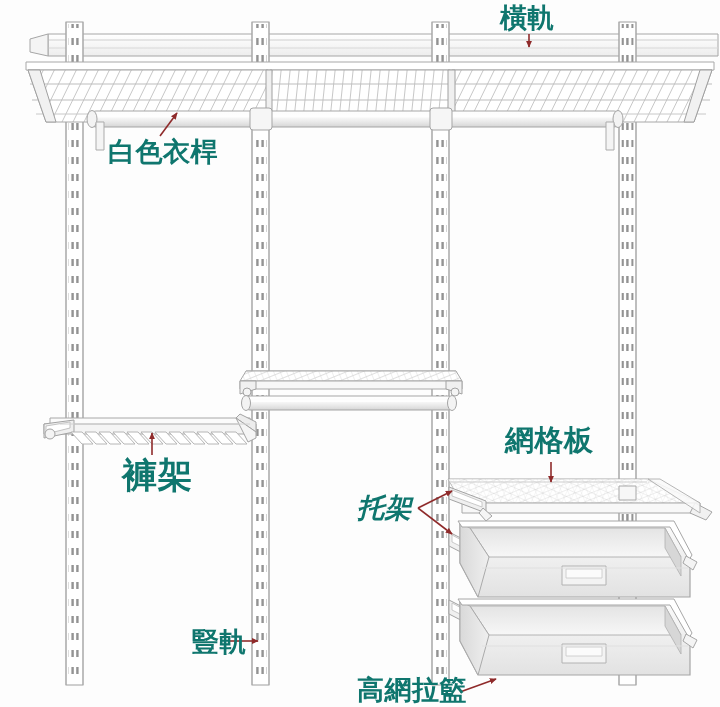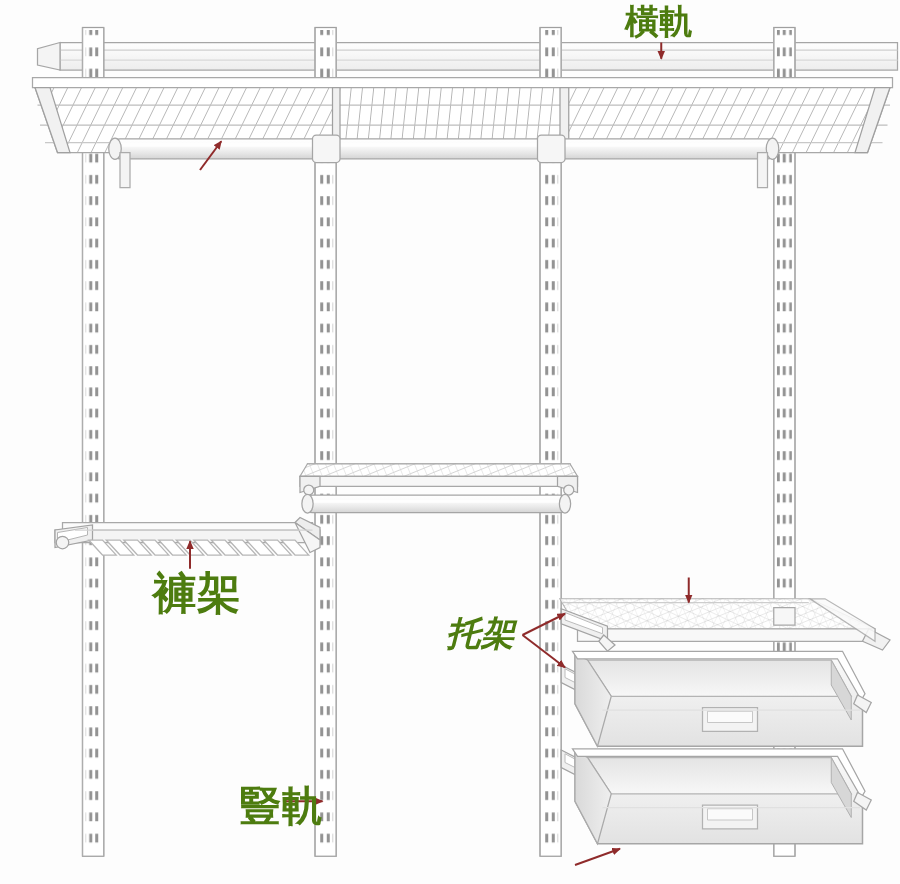--- a/index.html
+++ b/index.html
@@ -18,34 +18,34 @@
     overflow: hidden;
   }
   #art {
     position: absolute;
     left: 0; top: 0;
     width: 720px;
     height: 707px;
   }
   .label {
     position: absolute;
-    color: #4d7c0f;
+    color: #0f766e;
     font-weight: 700;
     font-family: "DejaVu Sans", "Liberation Sans", sans-serif;
     white-space: nowrap;
     letter-spacing: 0.5px;
     line-height: 1;
     user-select: none;
   }
   .lbl-heng   { left: 500px; top: 4px;   font-size: 27px; }
   .lbl-bai    { left: 108px; top: 138px; font-size: 27px; }
   .lbl-ku     { left: 122px; top: 458px; font-size: 35px; }
   .lbl-wang   { left: 505px; top: 426px; font-size: 29px; }
   .lbl-tuo    { left: 357px; top: 494px; font-size: 27px; font-style: italic; }
-  .lbl-shu    { left: 192px; top: 628px; font-size: 33px; }
+  .lbl-shu    { left: 192px; top: 628px; font-size: 27px; }
   .lbl-gao    { left: 357px; top: 676px; font-size: 27px; }
 </style>
 </head>
 <body>
 
 <div id="stage">
 
   <svg id="art" viewBox="0 0 720 707">
     <defs>
       <linearGradient id="tubeG" x1="0" y1="0" x2="0" y2="1">
@@ -289,22 +289,25 @@
       <line x1="551" y1="462" x2="551" y2="482"></line>
       <line x1="228" y1="641" x2="258" y2="641"></line>
       <line x1="460" y1="692" x2="496" y2="679"></line>
       <line x1="418" y1="508" x2="452" y2="491"></line>
       <line x1="418" y1="508" x2="452" y2="534"></line>
     </g>
   </svg>
 
   <div class="label lbl-heng">橫軌</div>
 
+  <div class="label lbl-bai">白色衣桿</div>
 
   <div class="label lbl-ku">褲架</div>
 
+  <div class="label lbl-wang">網格板</div>
 
   <div class="label lbl-tuo">托架</div>
 
   <div class="label lbl-shu">豎軌</div>
 
+  <div class="label lbl-gao">高網拉籃</div>
 
 </div>
 
 </body></html>

